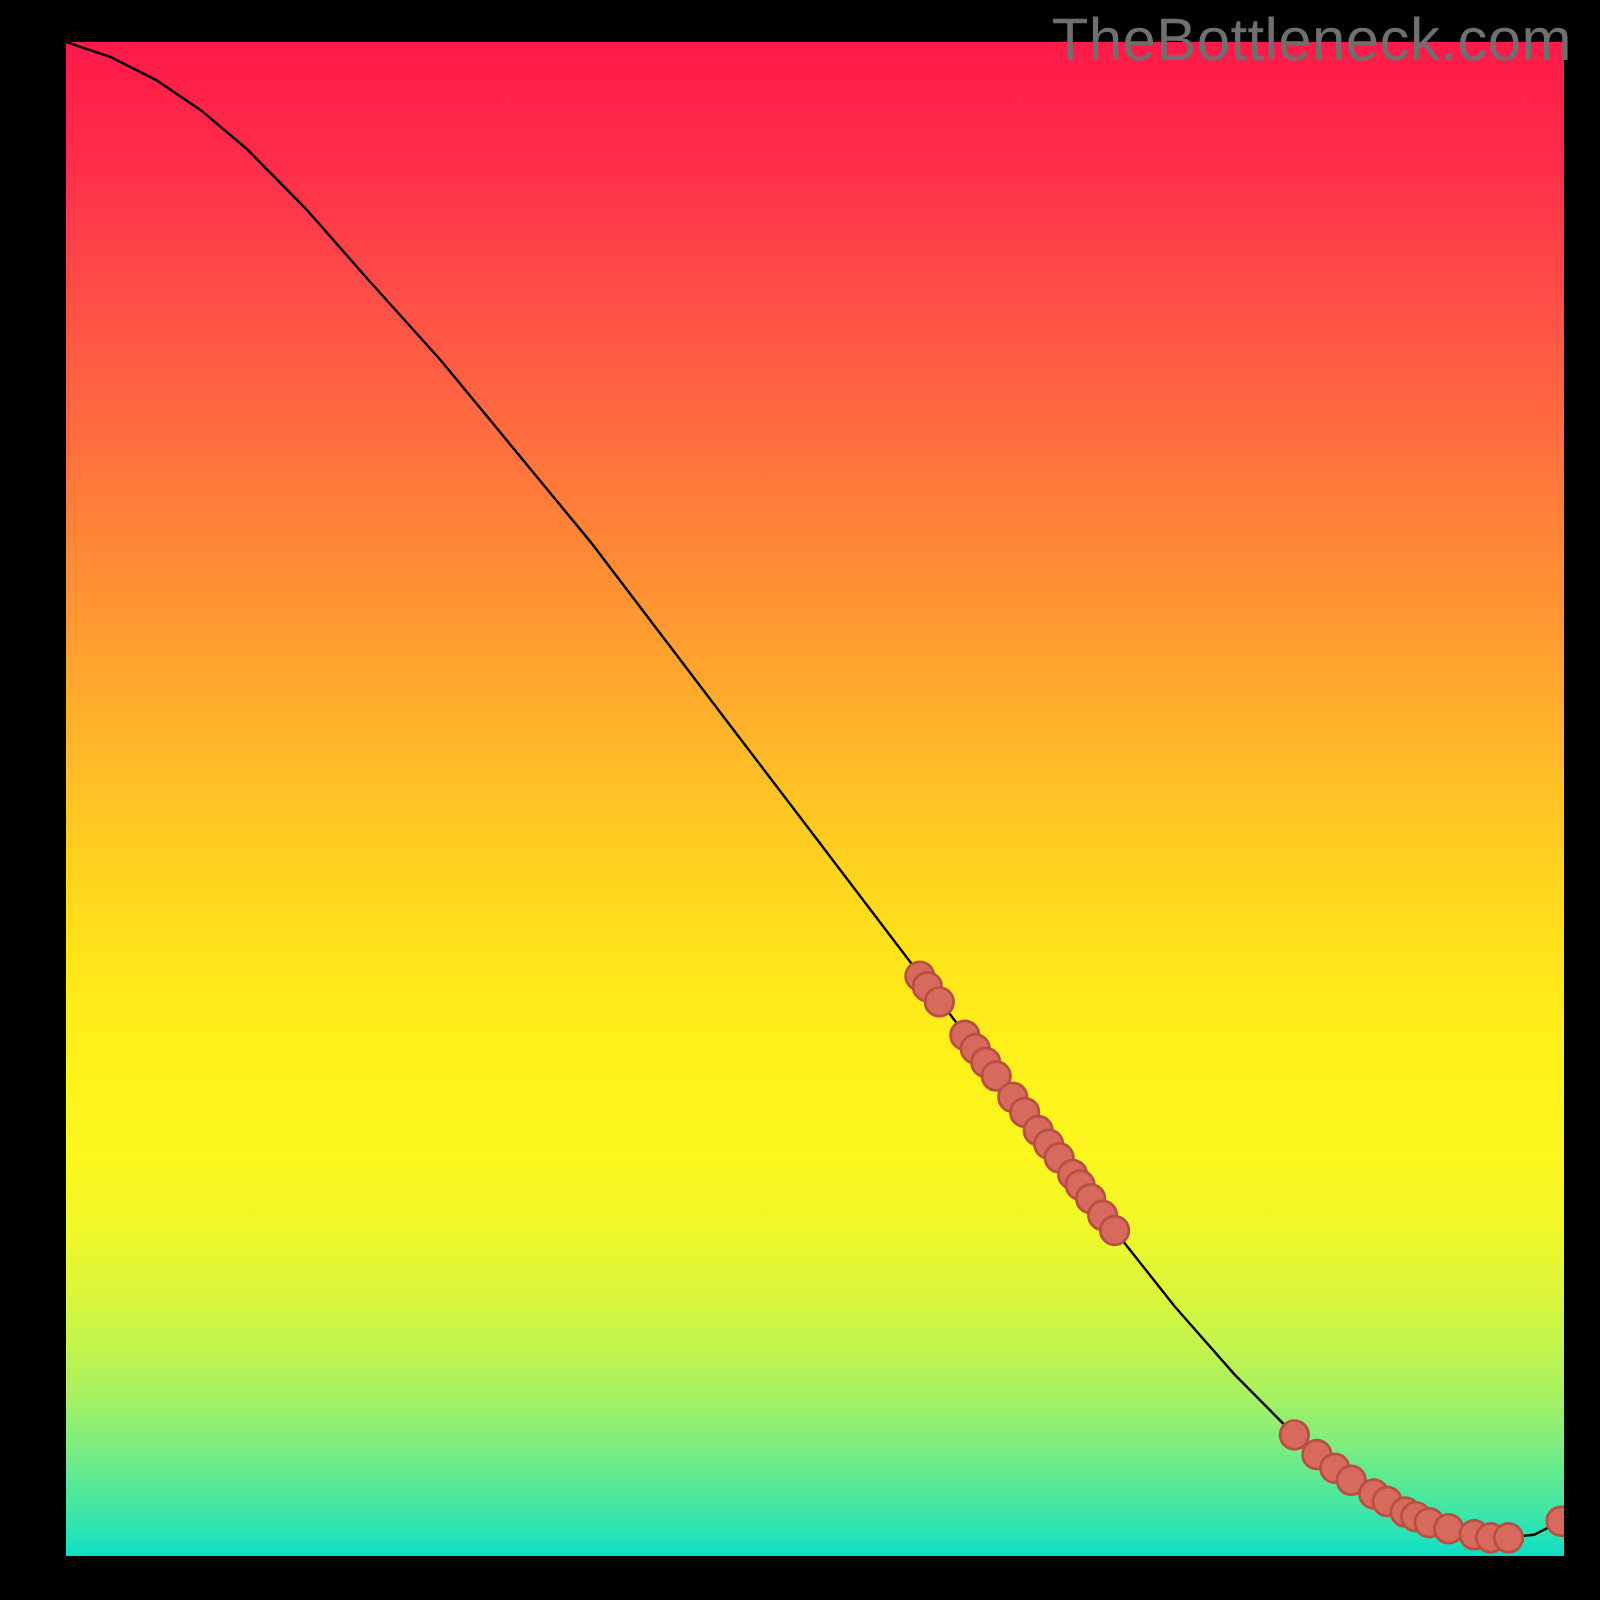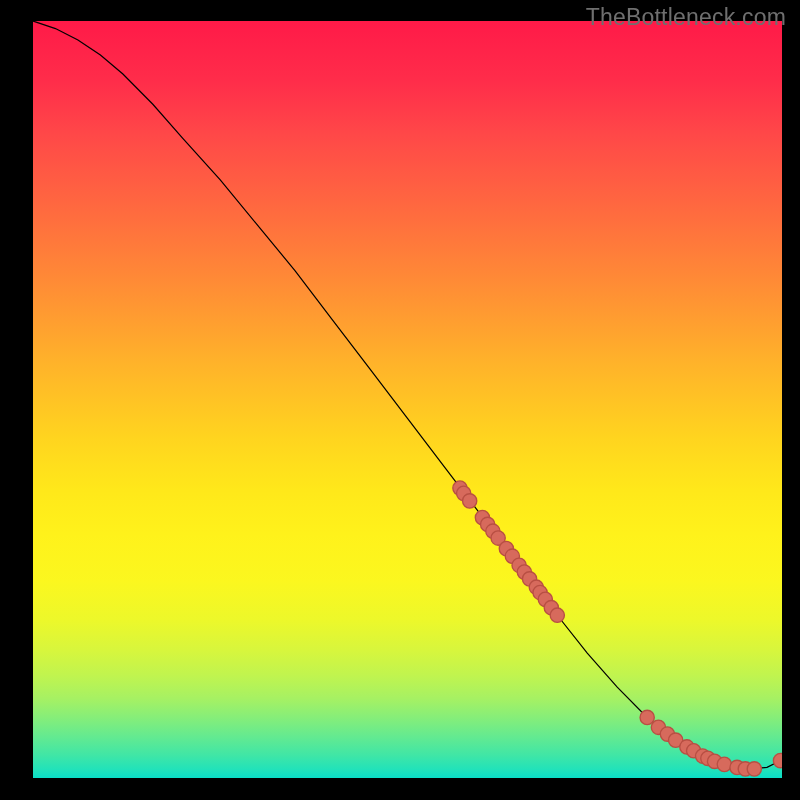--- a/index.html
+++ b/index.html
@@ -14,21 +14,21 @@
   .wrap {
     position: relative;
     width: 800px;
     height: 800px;
   }
   .watermark {
     position: absolute;
     top: 4px;
     right: 14px;
     color: #6f6f6f;
-    font-size: 23px;
+    font-size: 30px;
     font-weight: 400;
     letter-spacing: 0.2px;
     z-index: 20;
     user-select: none;
   }
   .plot {
     position: absolute;
     left: 33px;
     top: 21px;
     width: 749px;

